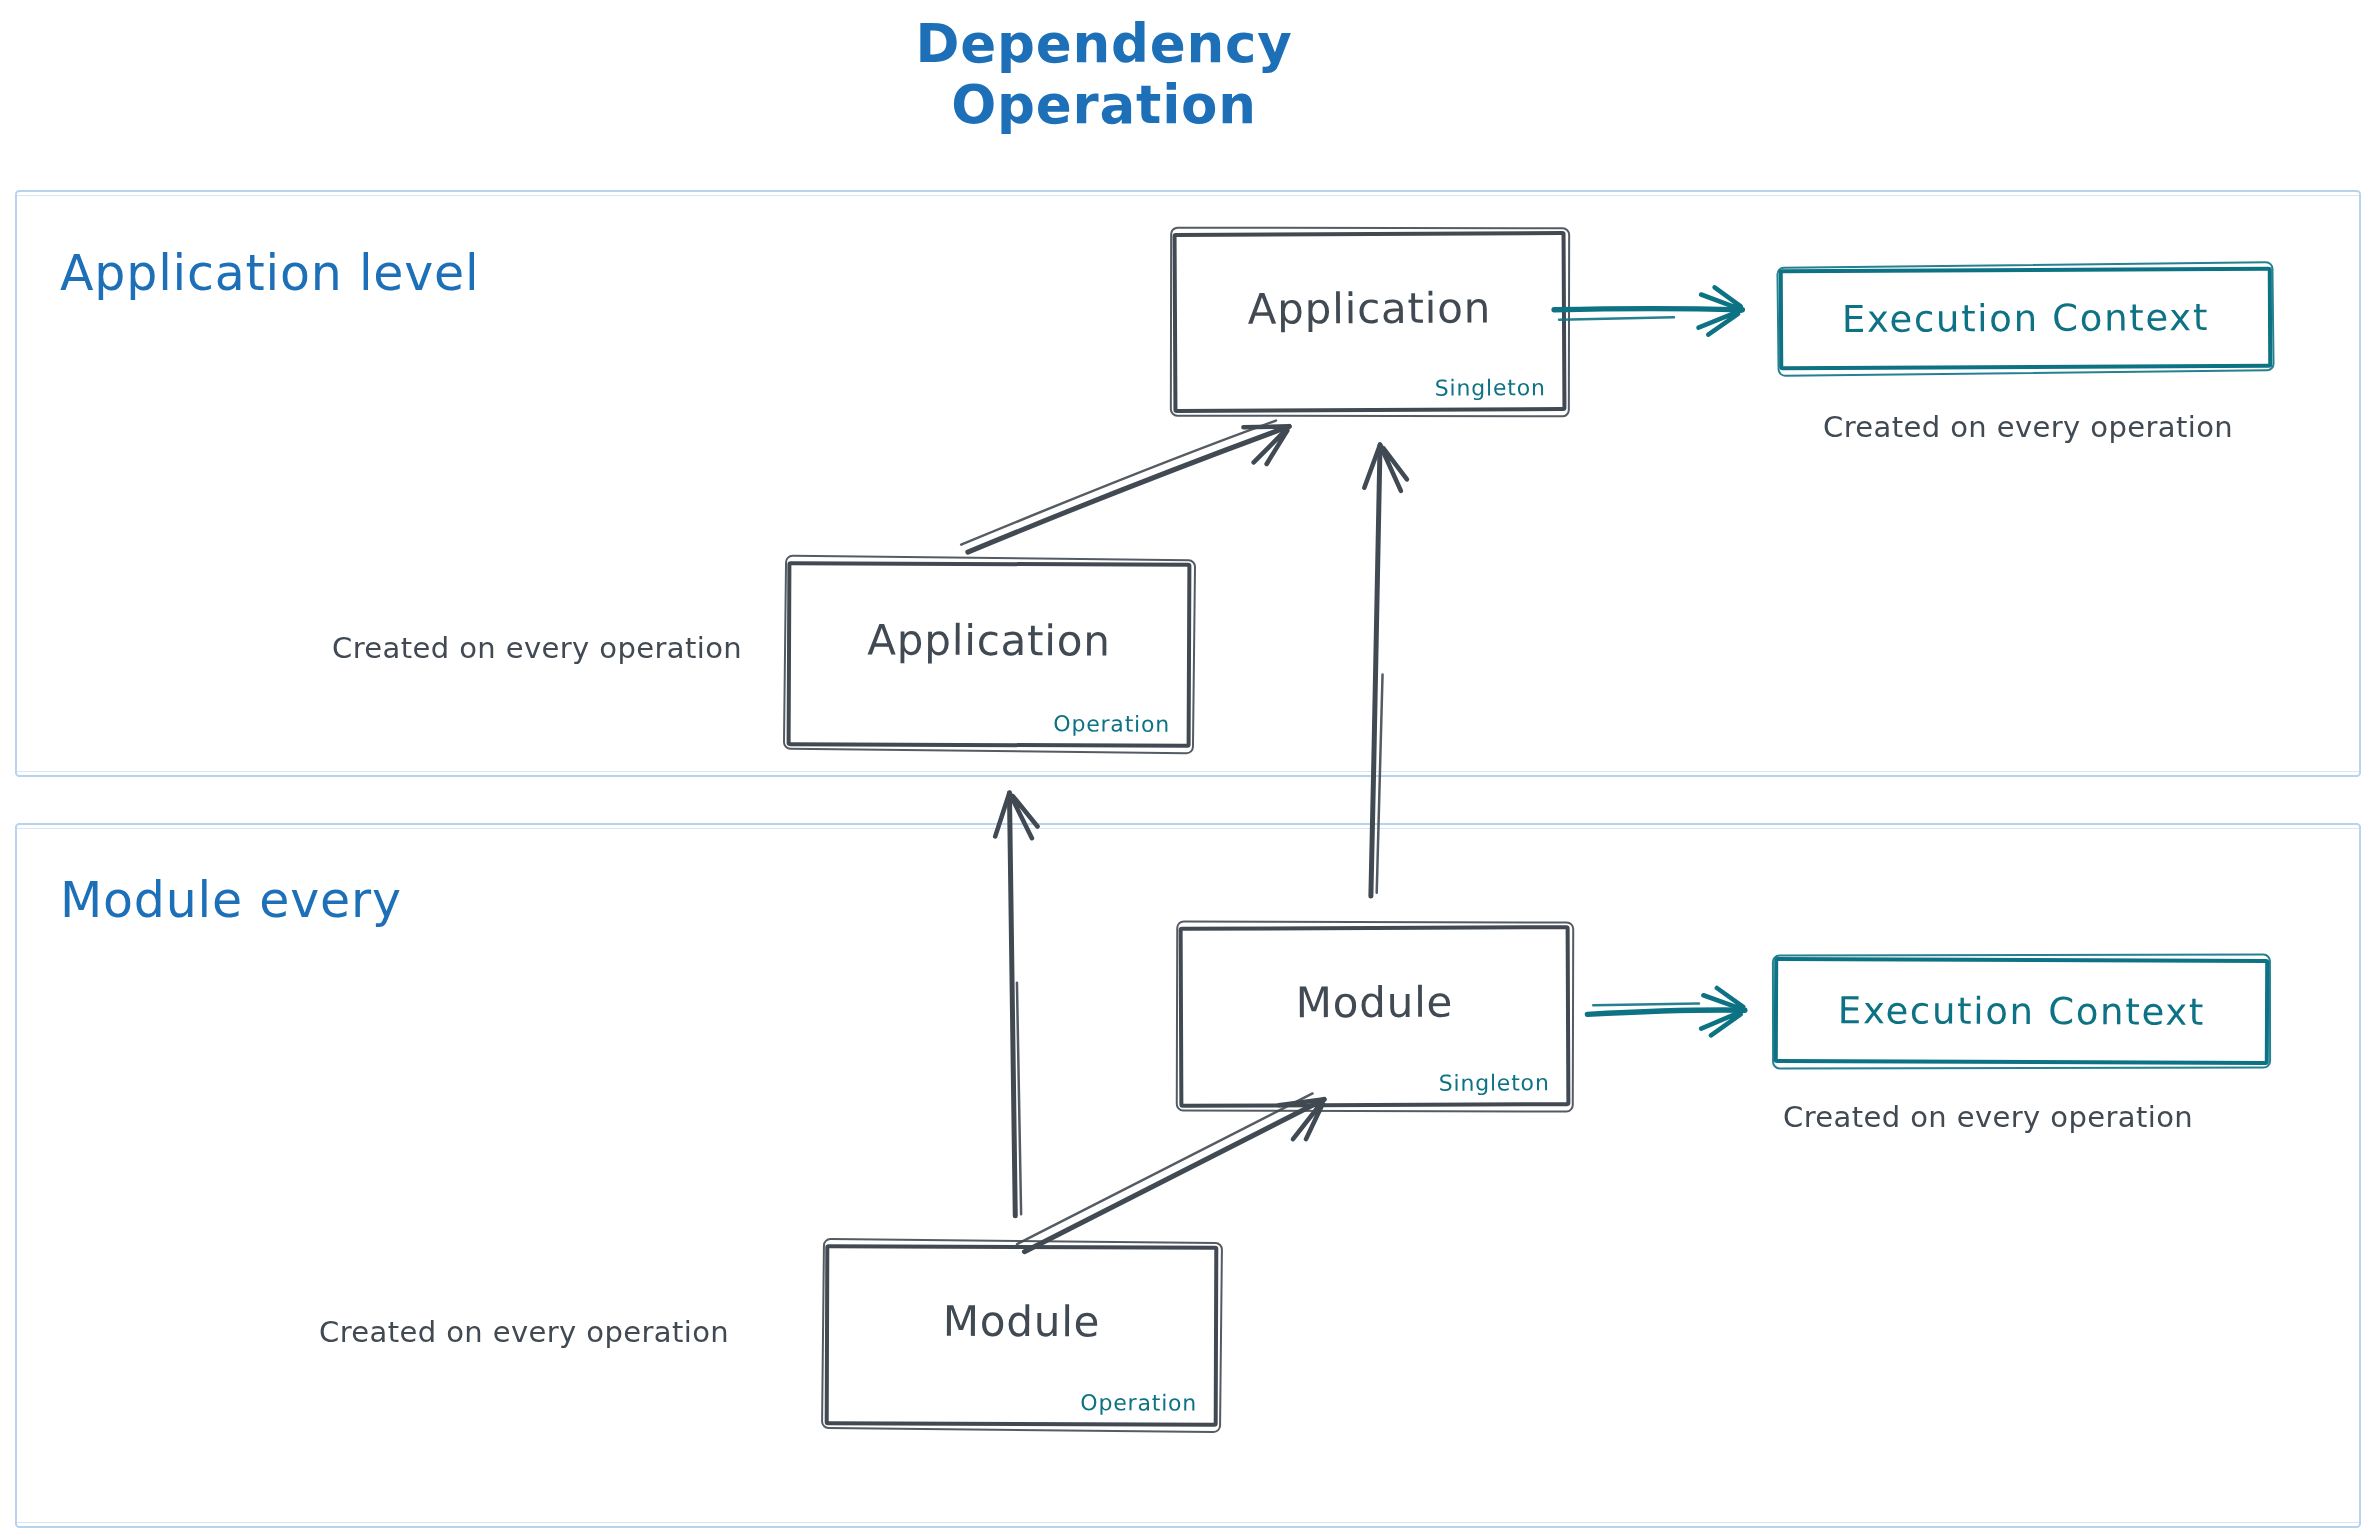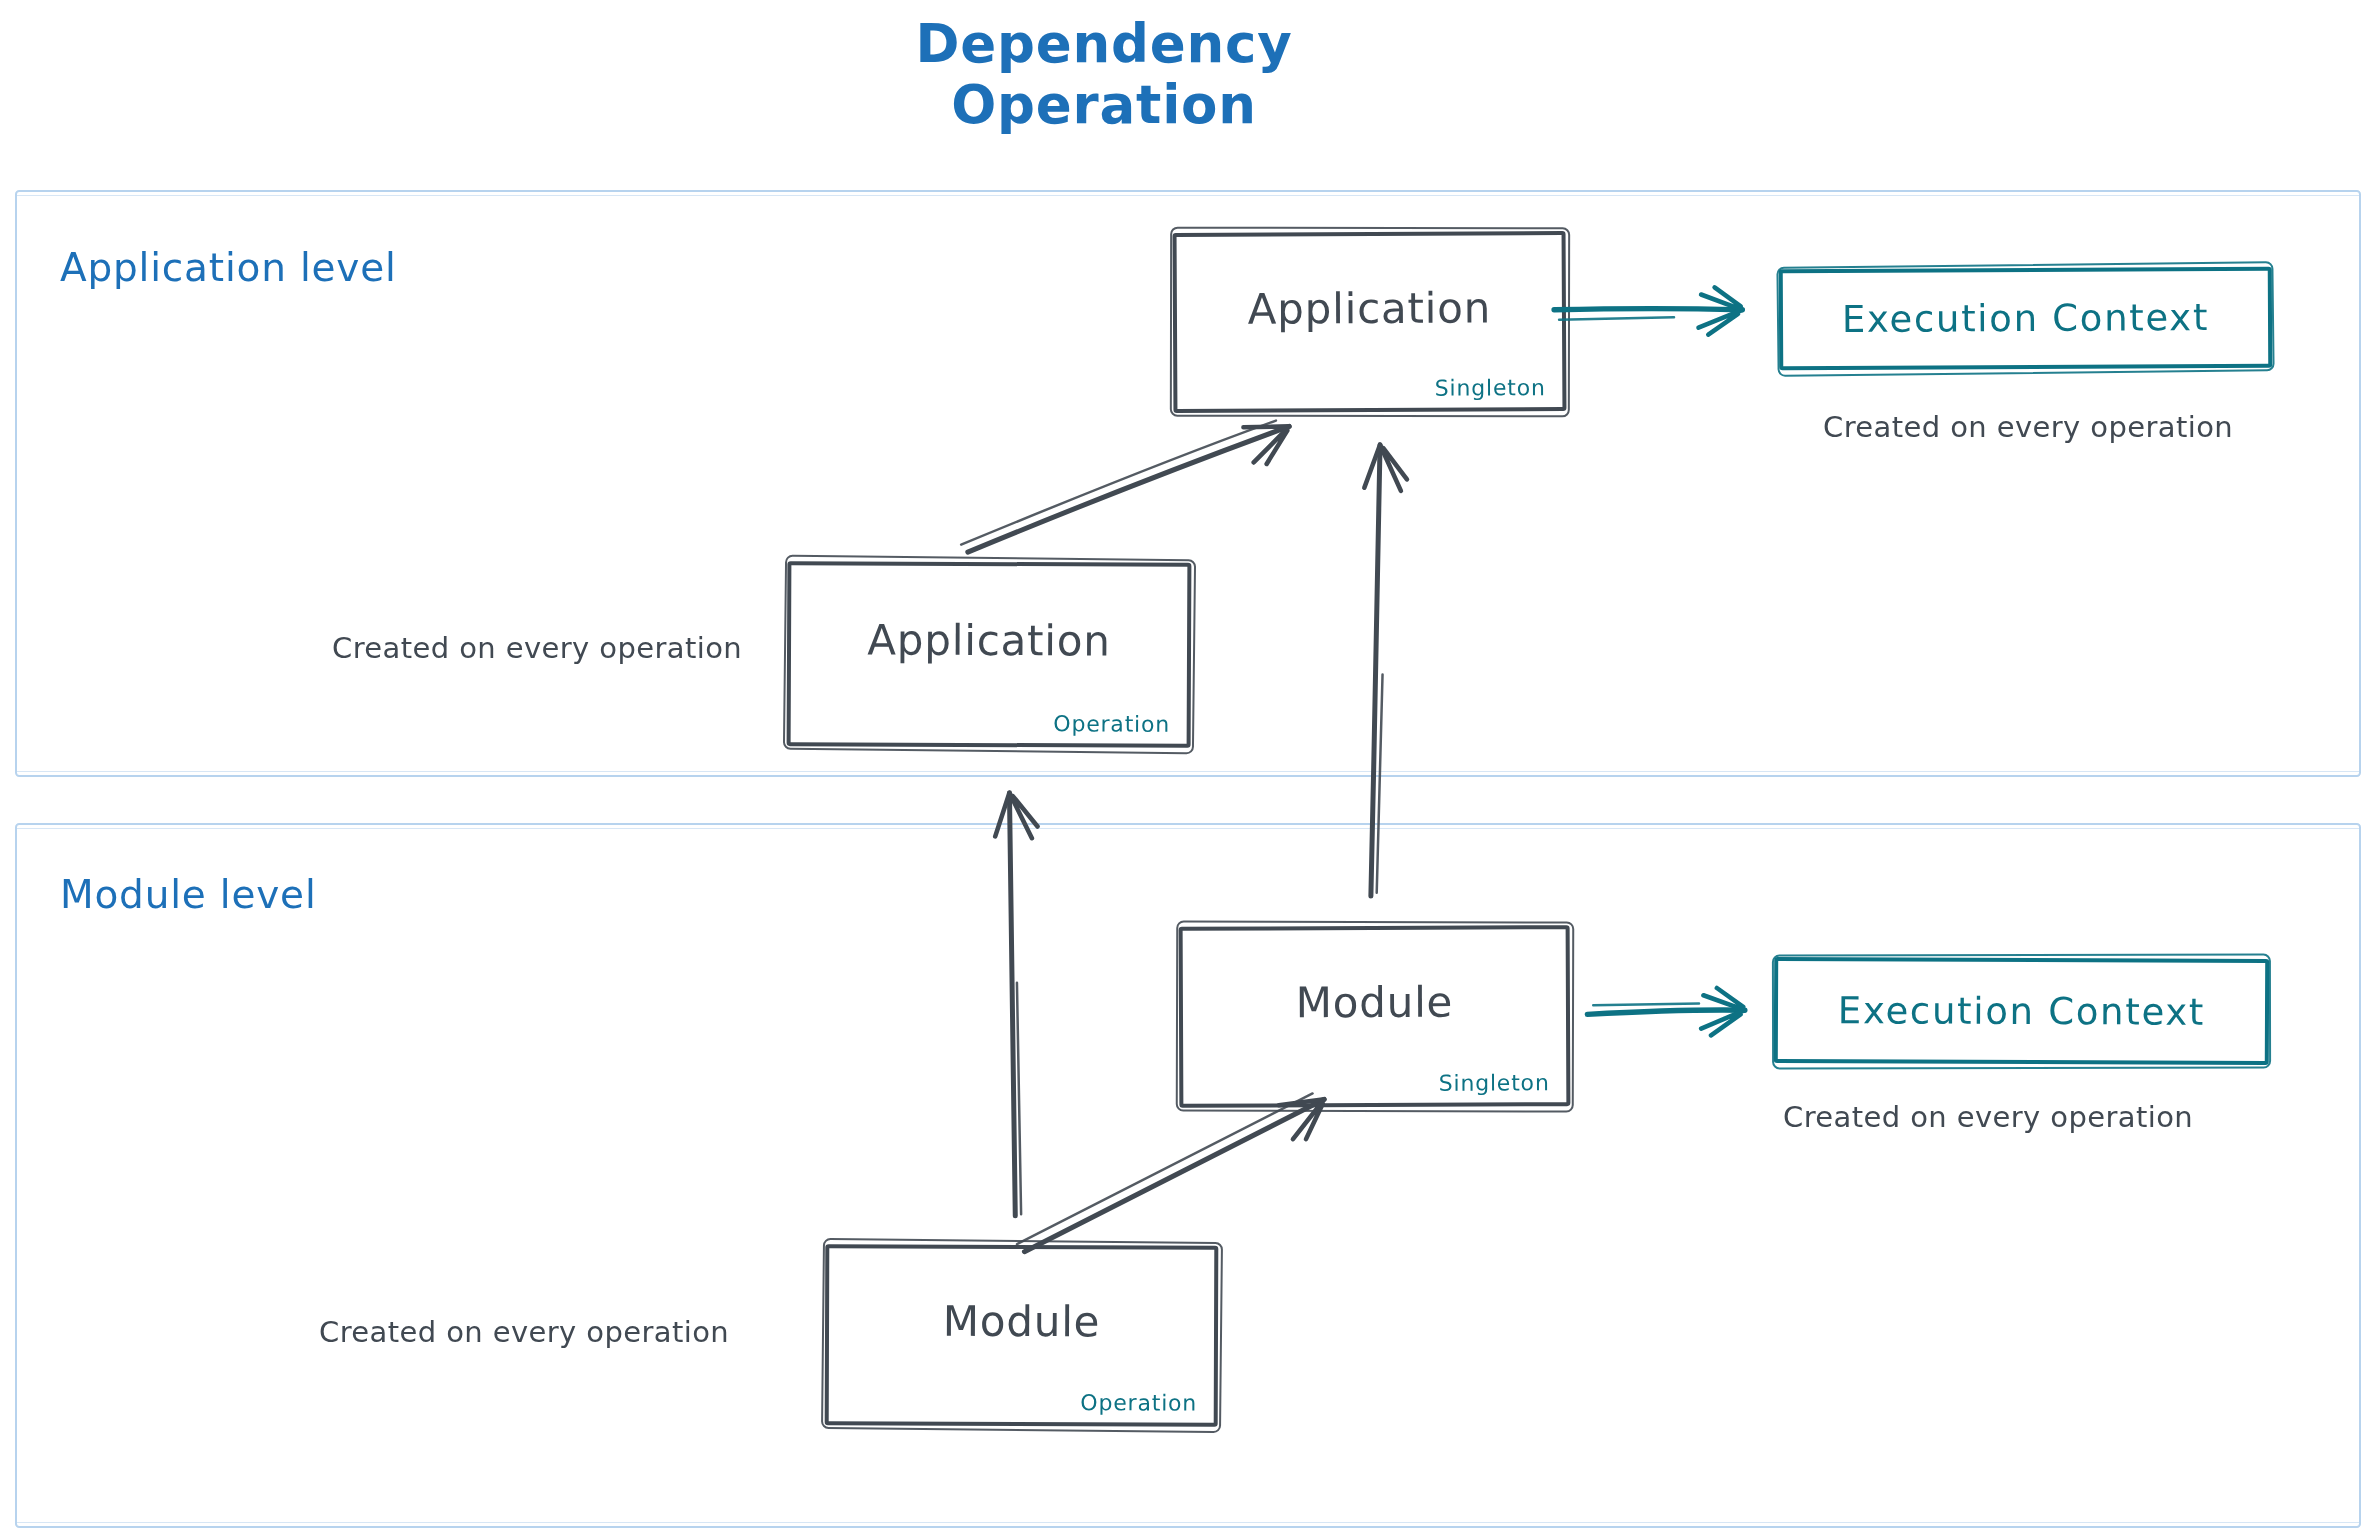--- a/index.html
+++ b/index.html
@@ -26,21 +26,21 @@
   }
   
   .level{position:absolute;border:2.5px solid var(--section-border);border-radius:4.2px;}
   .level::after{
     content:"";position:absolute;left:-0.8px;right:-0.8px;top:3.3px;bottom:3.3px;
     border-top:1.7px solid var(--section-border);border-bottom:1.7px solid var(--section-border);
     opacity:.55;pointer-events:none;
   }
   .level-app{left:15px;top:190px;width:2342px;height:583px;}
   .level-module{left:15px;top:823px;width:2342px;height:701px;}
-  .level-label{position:absolute;font-size:39px;color:var(--blue);letter-spacing:0.8px;white-space:nowrap;}
+  .level-label{position:absolute;font-size:49px;color:var(--blue);letter-spacing:0.8px;white-space:nowrap;}
   .lbl-app{left:43px;top:53px;}
   .lbl-mod{left:43px;top:47px;}
   
   .node{
     position:absolute;border:4.2px solid var(--ink);border-radius:3.3px;background:#fff;
     display:flex;align-items:center;justify-content:center;
   }
   .node::after{
     content:"";position:absolute;inset:-9.2px -7.5px;border:2.5px solid var(--ink);
     border-radius:7.5px;transform:rotate(.4deg);opacity:.9;pointer-events:none;
@@ -84,21 +84,21 @@
 
 <div class="canvas">
 
   <div class="title">Dependency Operation</div>
 
   <section class="level level-app">
     <div class="level-label lbl-app">Application level</div>
   </section>
 
   <section class="level level-module">
-    <div class="level-label lbl-mod">Module level</div>
+    <div class="level-label lbl-mod">Module every</div>
   </section>
 
   <div class="node n-app-singleton">
     <div class="node-title">Application</div>
     <div class="node-scope">Singleton</div>
   </div>
 
   <div class="node n-app-operation">
     <div class="node-title">Application</div>
     <div class="node-scope">Operation</div>

